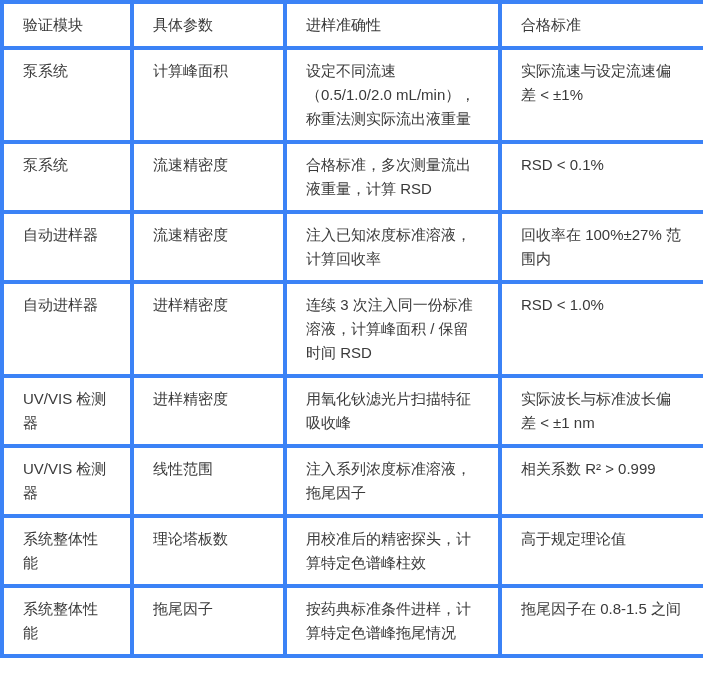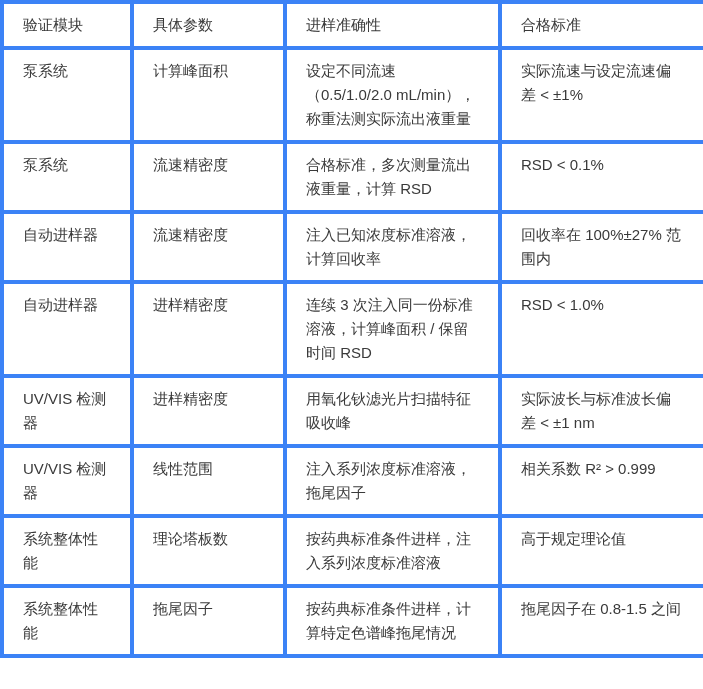--- a/index.html
+++ b/index.html
@@ -93,21 +93,21 @@
       </tr>
       <tr>
         <td>UV/VIS 检测器</td>
         <td>线性范围</td>
         <td>注入系列浓度标准溶液，拖尾因子</td>
         <td>相关系数 R² &gt; 0.999</td>
       </tr>
       <tr>
         <td>系统整体性能</td>
         <td>理论塔板数</td>
-        <td>按药典标准条件进样，注入系列浓度标准溶液</td>
+        <td>用校准后的精密探头，计算特定色谱峰柱效</td>
         <td>高于规定理论值</td>
       </tr>
       <tr>
         <td>系统整体性能</td>
         <td>拖尾因子</td>
         <td>按药典标准条件进样，计算特定色谱峰拖尾情况</td>
         <td>拖尾因子在 0.8-1.5 之间</td>
       </tr>
     </tbody>
   </table>

